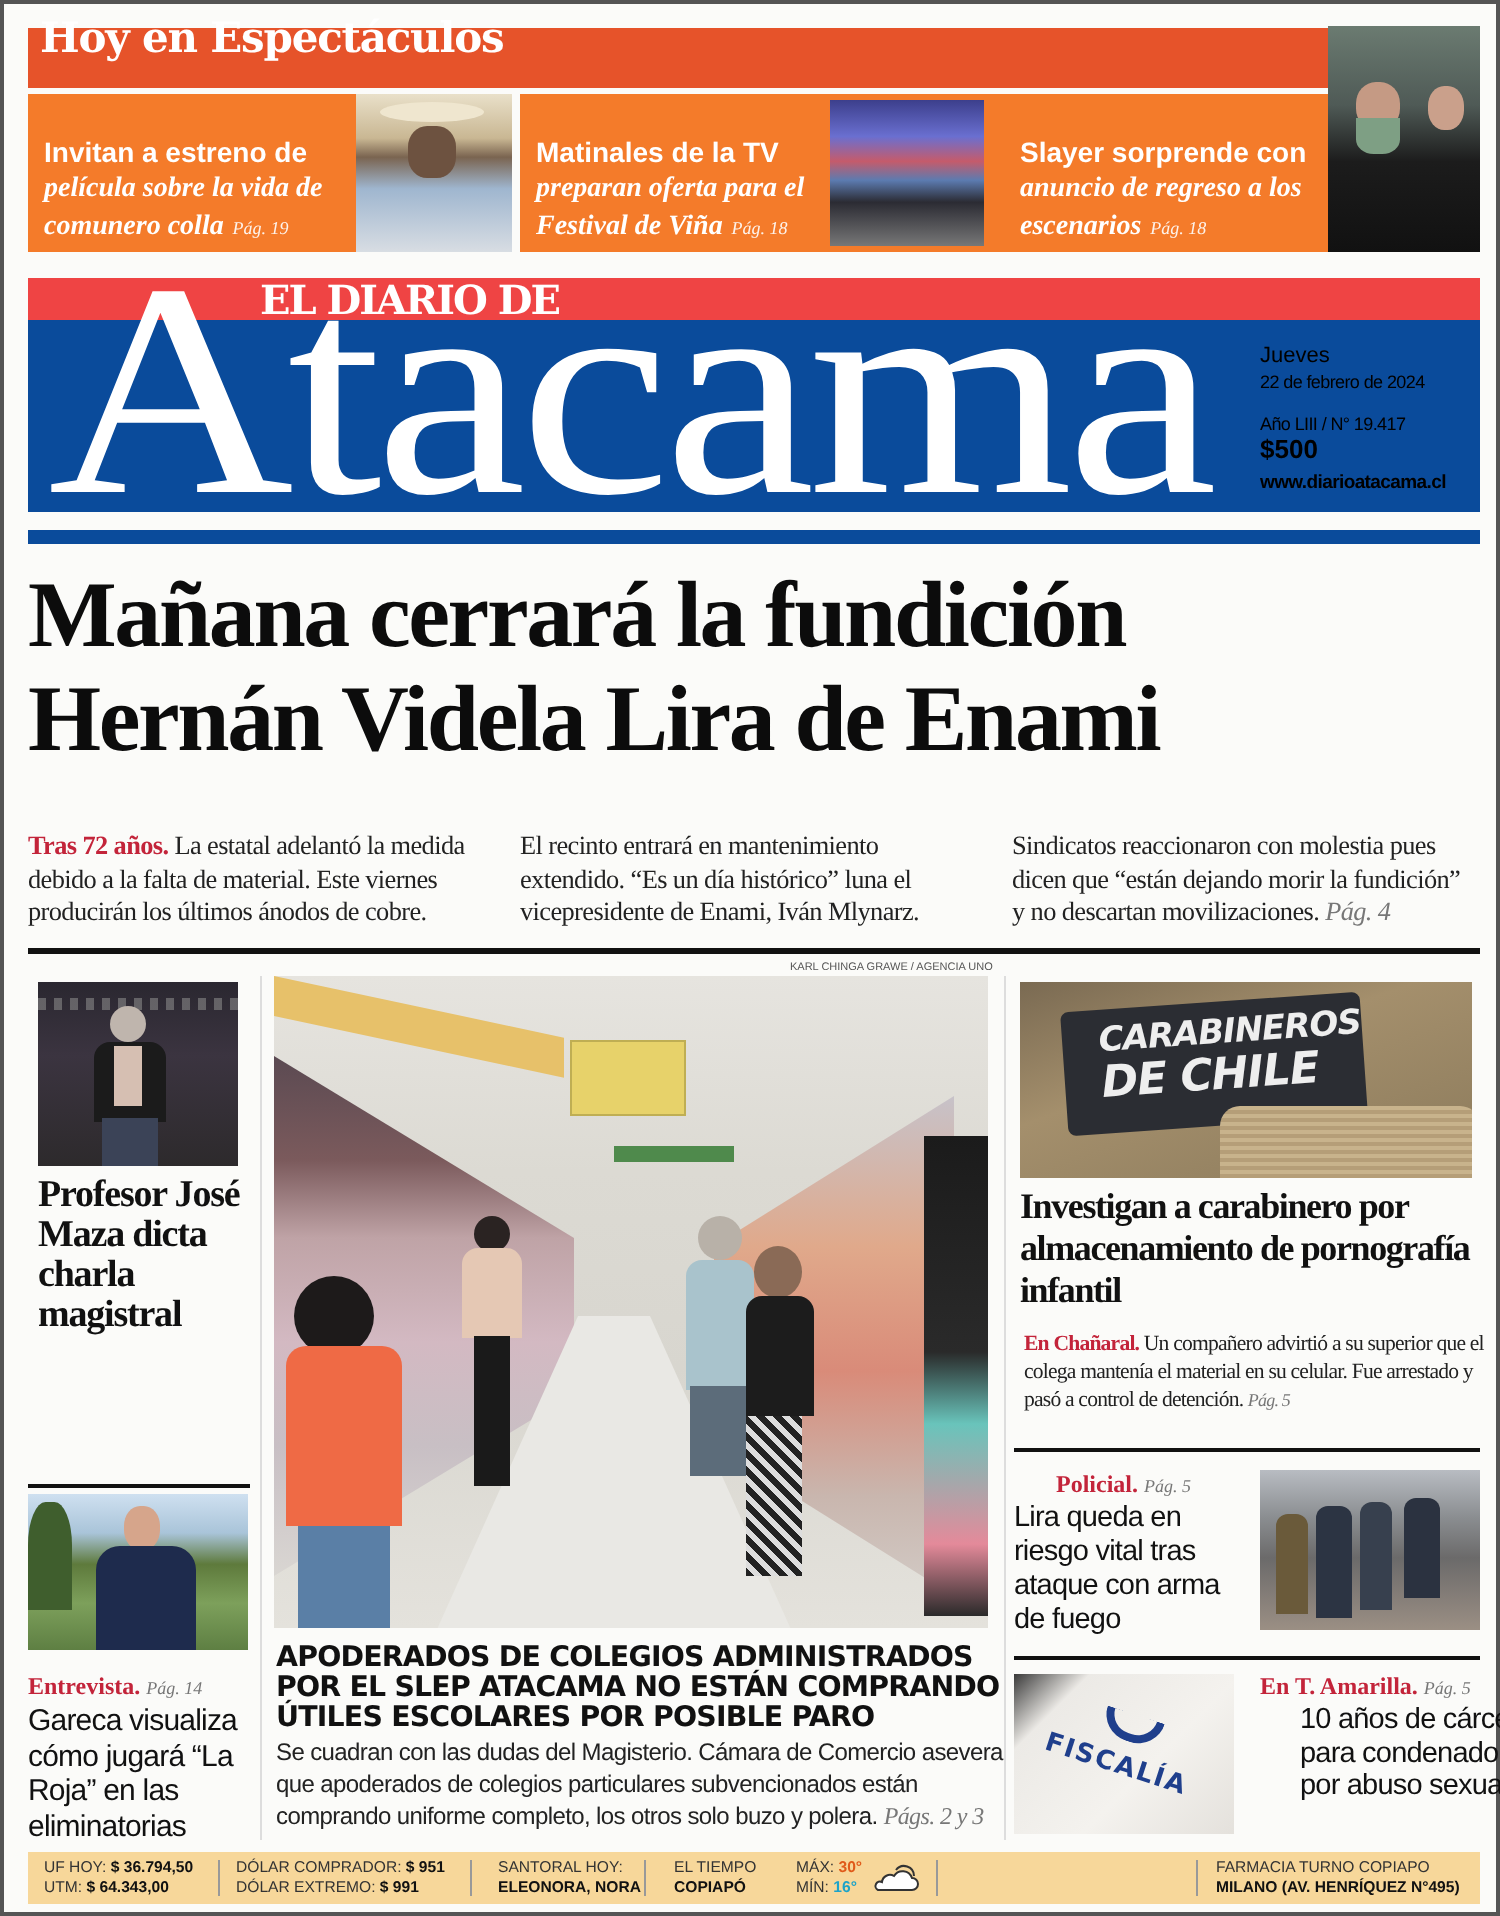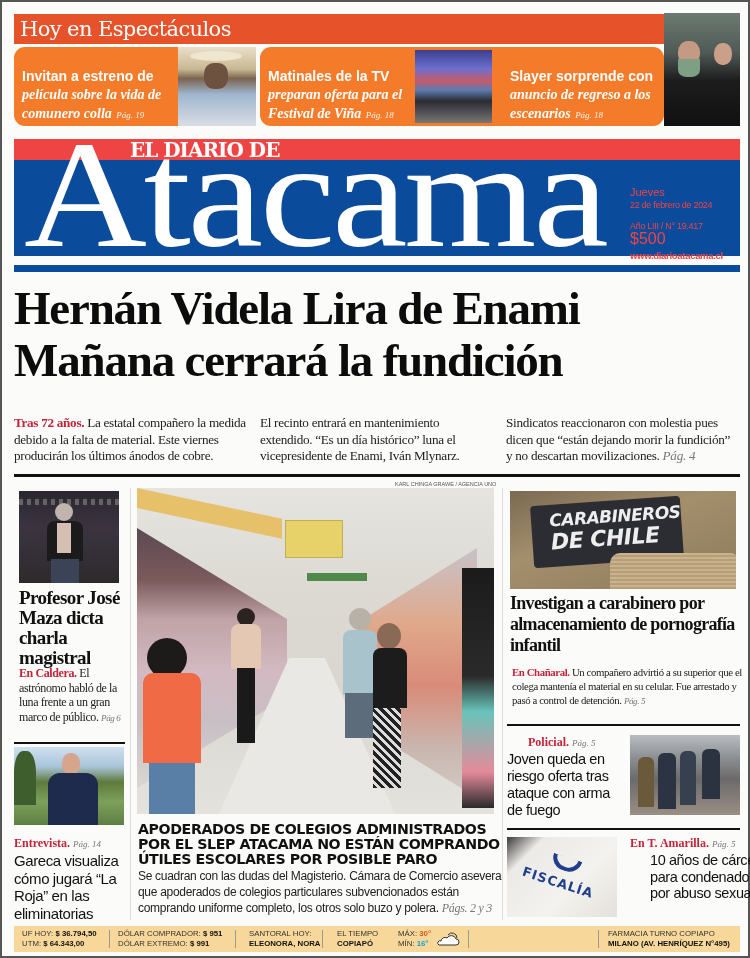--- a/index.html
+++ b/index.html
@@ -2,40 +2,40 @@
 <html><head>
 <meta charset="utf-8">
 <style>
   * { box-sizing: border-box; margin: 0; padding: 0; }
   html, body { width: 750px; height: 958px; overflow: hidden; background: #fff; }
   body { font-family: "Liberation Sans", sans-serif; color: #111; position: relative; }
   .page { position: absolute; left: 0; top: 0; width: 750px; height: 958px; background: #fbfbf9; border: 2px solid #555; }
 
   
   .promo-title-bar { position: absolute; left: 12px; top: 12px; width: 650px; height: 30px; background: #e6532a; }
-  .promo-title { position: absolute; left: 18px; top: 12px; font-family: "DejaVu Serif", serif; font-weight: normal; font-size: 21px; letter-spacing: -0.6px; color: #fff; line-height: 30px; }
-  .promo-card { position: absolute; top: 45px; height: 79px; background: #f47b2a; border-radius: 11px; }
+  .promo-title { position: absolute; left: 18px; top: 2px; font-family: "DejaVu Serif", serif; font-weight: bold; font-size: 21px; letter-spacing: -0.6px; color: #fff; line-height: 30px; }
+  .promo-card { position: absolute; top: 45px; height: 79px; background: #f47b2a; }
   .promo-card .txt { position: absolute; left: 8px; top: 20px; color: #fff; line-height: 18px; }
   .promo-card .lead { font-family: "Liberation Sans", sans-serif; font-weight: bold; font-size: 14px; display: block; }
   .promo-card .it { font-family: "Liberation Serif", serif; font-style: italic; font-weight: bold; font-size: 14px; }
   .promo-card .pg { font-family: "Liberation Serif", serif; font-style: italic; font-size: 9px; opacity: .9; }
   .promo-photo { position: absolute; top: 0; height: 79px; }
   .slayer-photo { position: absolute; left: 662px; top: 11px; width: 76px; height: 113px;
       background: linear-gradient(180deg, #6b7b71 0%, #4f5a56 35%, #1c1c1c 60%, #111 100%); }
 
   
   .mast { position: absolute; left: 12px; top: 137px; width: 726px; height: 117px; background: #0a4b9b; }
   .mast-red { position: absolute; left: 12px; top: 137px; width: 726px; height: 21px; background: #ef4444; }
   .mast-small { position: absolute; left: 128px; top: 136px; font-family: "DejaVu Serif", serif; font-weight: bold; font-size: 20px; color: #fff; letter-spacing: -1px; line-height: 24px; }
   .mast-logo { position: absolute; left: 22px; top: 118px; font-family: "Liberation Serif", serif; font-size: 152px; color: #fff; letter-spacing: -3px; line-height: 150px; transform: scaleX(1.12); transform-origin: left top; }
-  .mast-info { position: absolute; left: 628px; top: 184px; color: #ef4444; font-family: "Liberation Sans", sans-serif; }
+  .mast-info { position: absolute; left: 628px; top: 170px; color: #000000; font-family: "Liberation Sans", sans-serif; }
   .mast-info .day { font-size: 11px; line-height: 13px; display: block; }
   .mast-info .date { font-size: 9px; line-height: 12px; display: block; letter-spacing: -0.3px; }
   .mast-info .issue { font-size: 9px; line-height: 12px; display: block; margin-top: 9px; letter-spacing: -0.3px; }
-  .mast-info .price { font-size: 16px; font-weight: normal; line-height: 14px; display: block; }
+  .mast-info .price { font-size: 13px; font-weight: bold; line-height: 14px; display: block; }
   .mast-info .url { font-size: 9.5px; font-weight: bold; line-height: 12px; display: block; margin-top: 4px; letter-spacing: -0.3px; }
   .mast-rule { position: absolute; left: 12px; top: 263px; width: 726px; height: 7px; background: #0a4b9b; }
 
   
   .headline { position: absolute; left: 12px; top: 280px; width: 730px; font-family: "Liberation Serif", serif; font-weight: bold; font-size: 47px; line-height: 52px; letter-spacing: -1.2px; color: #0c0c0c; }
   .deck { position: absolute; top: 413px; width: 232px; font-family: "Liberation Serif", serif; font-size: 13.2px; line-height: 16.5px; color: #222; letter-spacing: -0.3px; }
   .kicker { color: #c3243a; font-weight: bold; }
   .pgref { font-style: italic; color: #777; }
   .rule-thick { position: absolute; height: 3px; background: #111; }
 
@@ -123,49 +123,46 @@
   <div class="mast-info">
     <span class="day">Jueves</span>
     <span class="date">22 de febrero de 2024</span>
     <span class="issue">Año LIII / N° 19.417</span>
     <span class="price">$500</span>
     <span class="url">www.diarioatacama.cl</span>
   </div>
   <div class="mast-rule"></div>
 
   <div class="headline">
+    <div>Mañana cerrará la fundición</div>
     <div>Hernán Videla Lira de Enami</div>
-    <div>Mañana cerrará la fundición</div>
   </div>
 
   <div class="deck" style="left:12px;">
-    <span class="kicker">Tras 72 años.</span><span> La estatal compañero la medida debido a la falta de material. Este viernes producirán los últimos ánodos de cobre.</span>
+    <span class="kicker">Tras 72 años.</span><span> La estatal adelantó la medida debido a la falta de material. Este viernes producirán los últimos ánodos de cobre.</span>
   </div>
   <div class="deck" style="left:258px;">
     <span>El recinto entrará en mantenimiento extendido. “Es un día histórico” luna el vicepresidente de Enami, Iván Mlynarz.</span>
   </div>
   <div class="deck" style="left:504px;">
     <span>Sindicatos reaccionaron con molestia pues dicen que “están dejando morir la fundición” y no descartan movilizaciones. </span><span class="pgref">Pág. 4</span>
   </div>
   <div class="rule-thick" style="left:12px;top:472px;width:726px;"></div>
 
   <div class="col-sep" style="left:128px;top:486px;height:432px;"></div>
   <div class="col-sep" style="left:500px;top:486px;height:432px;"></div>
 
   <div class="photo" style="left:17px;top:489px;width:100px;height:92px;background:linear-gradient(180deg,#2a2730 0%,#3b3440 40%,#2d2a2c 100%);">
     <div style="position:absolute;left:0;top:8px;width:100px;height:6px;background:repeating-linear-gradient(90deg,#888 0 4px,transparent 4px 8px);opacity:.6;"></div>
     <div style="position:absolute;left:36px;top:12px;width:18px;height:18px;border-radius:50%;background:#bfb5ad;"></div>
     <div style="position:absolute;left:28px;top:30px;width:36px;height:40px;border-radius:8px 8px 0 0;background:#1b1b1b;"></div>
     <div style="position:absolute;left:38px;top:32px;width:14px;height:30px;background:#d6bfb2;"></div>
     <div style="position:absolute;left:32px;top:68px;width:28px;height:24px;background:#3b4357;"></div>
   </div>
   <div class="maza-title story-title-serif">Profesor José Maza dicta charla magistral</div>
-  <div class="maza-body body-serif">
-    <span class="kicker">En Caldera.</span><span> El astrónomo habló de la luna frente a un gran marco de público. </span><span class="pgref" style="font-size:9px;">Pág 6</span>
-  </div>
   <div class="rule-thick" style="left:12px;top:740px;width:111px;height:2px;"></div>
 
   <div class="photo" style="left:12px;top:745px;width:110px;height:78px;background:linear-gradient(180deg,#cfe0f0 0%,#a9c4d9 25%,#5e7a3c 45%,#7da05b 70%,#5e7f43 100%);">
     <div style="position:absolute;left:0;top:4px;width:22px;height:54px;background:#3f5e2d;border-radius:40% 40% 0 0;"></div>
     <div style="position:absolute;left:48px;top:6px;width:18px;height:22px;border-radius:45%;background:#d6a58b;"></div>
     <div style="position:absolute;left:34px;top:26px;width:50px;height:52px;border-radius:12px 12px 0 0;background:#1e2b4d;"></div>
   </div>
   <div class="gareca-kicker">
     <span class="kicker">Entrevista.</span>
     <span class="pgref" style="font-size:9px;">Pág. 14</span>
@@ -215,21 +212,21 @@
   <div class="carab-title story-title-serif">Investigan a carabinero por almacenamiento de pornografía infantil</div>
   <div class="carab-body body-serif">
     <span class="kicker">En Chañaral.</span><span> Un compañero advirtió a su superior que el colega mantenía el material en su celular. Fue arrestado y pasó a control de detención. </span><span class="pgref" style="font-size:9px;">Pág. 5</span>
   </div>
   <div class="rule-thick" style="left:505px;top:722px;width:233px;height:2px;"></div>
 
   <div class="policial-kicker">
     <span class="kicker">Policial.</span>
     <span class="pgref" style="font-size:9px;">Pág. 5</span>
   </div>
-  <div class="policial-title story-title-sans">Joven queda en riesgo oferta tras ataque con arma de fuego</div>
+  <div class="policial-title story-title-sans">Lira queda en riesgo vital tras ataque con arma de fuego</div>
   <div class="photo" style="left:628px;top:733px;width:110px;height:80px;background:linear-gradient(180deg,#b8bcc2 0%,#8a8d90 30%,#6b6a6a 55%,#9b8f84 100%);">
     <div style="position:absolute;left:8px;top:22px;width:16px;height:50px;background:#6a5a3a;border-radius:6px 6px 0 0;"></div>
     <div style="position:absolute;left:28px;top:18px;width:18px;height:56px;background:#2c3443;border-radius:6px 6px 0 0;"></div>
     <div style="position:absolute;left:50px;top:16px;width:16px;height:54px;background:#37404e;border-radius:6px 6px 0 0;"></div>
     <div style="position:absolute;left:72px;top:14px;width:18px;height:50px;background:#2b3240;border-radius:6px 6px 0 0;"></div>
   </div>
   <div class="rule-thick" style="left:505px;top:826px;width:233px;height:2px;"></div>
 
   <div class="photo" style="left:505px;top:835px;width:110px;height:80px;background:linear-gradient(135deg,#3a3a3a 0%,#eceae6 20%,#f4f2ee 60%,#e4e1dc 100%);">
     <div style="position:absolute;left:44px;top:20px;width:30px;height:14px;border-radius:0 0 14px 14px;border:4px solid #1f3f8c;border-top:none;transform:rotate(18deg);"></div>

